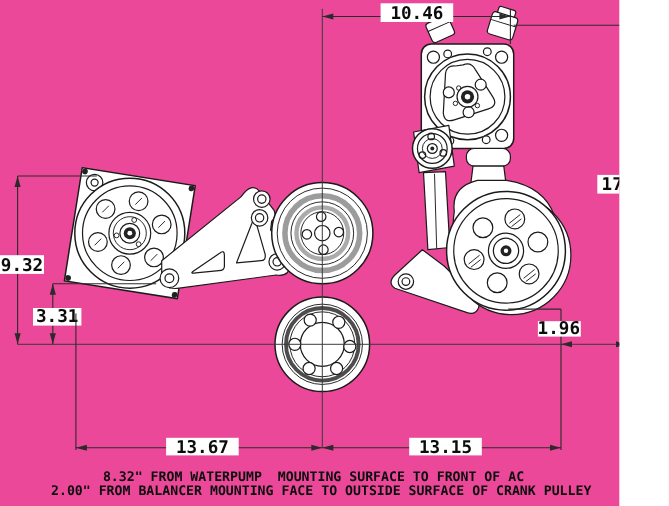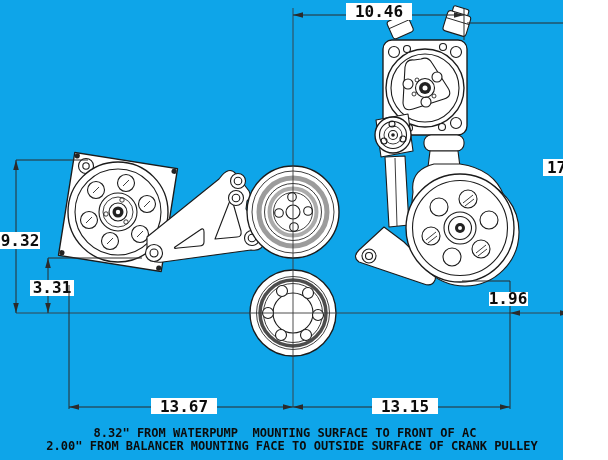--- a/index.html
+++ b/index.html
@@ -1,16 +1,16 @@
 <!DOCTYPE html>
 <html><head>
 <meta charset="utf-8">
 <style>
   html,body{margin:0;padding:0;background:#ffffff;}
-  .canvas{position:relative;width:563px;height:460px;background:#0ea5e9;overflow:hidden;
+  .canvas{position:relative;width:563px;height:460px;background:#ec4899;overflow:hidden;
           font-family:"DejaVu Sans Mono","Liberation Mono",monospace;}
   svg{display:block}
   .ln{fill:none;stroke:#1b1b1b;stroke-width:1.1;stroke-linecap:round;stroke-linejoin:round;}
   .fw{fill:#ffffff;stroke:#1b1b1b;stroke-width:1.1;stroke-linejoin:round;}
   .fw13{fill:#ffffff;stroke:#1b1b1b;stroke-width:1.35;stroke-linejoin:round;}
   .thin{fill:none;stroke:#1b1b1b;stroke-width:0.85;}
   .grayband{fill:none;stroke:#9c9c9c;stroke-width:5;}
   .grayband2{fill:none;stroke:#ababab;stroke-width:4;}
   .darkband{fill:none;stroke:#4d4d4d;stroke-width:3.5;}
   .dark{fill:#222;stroke:none;}

